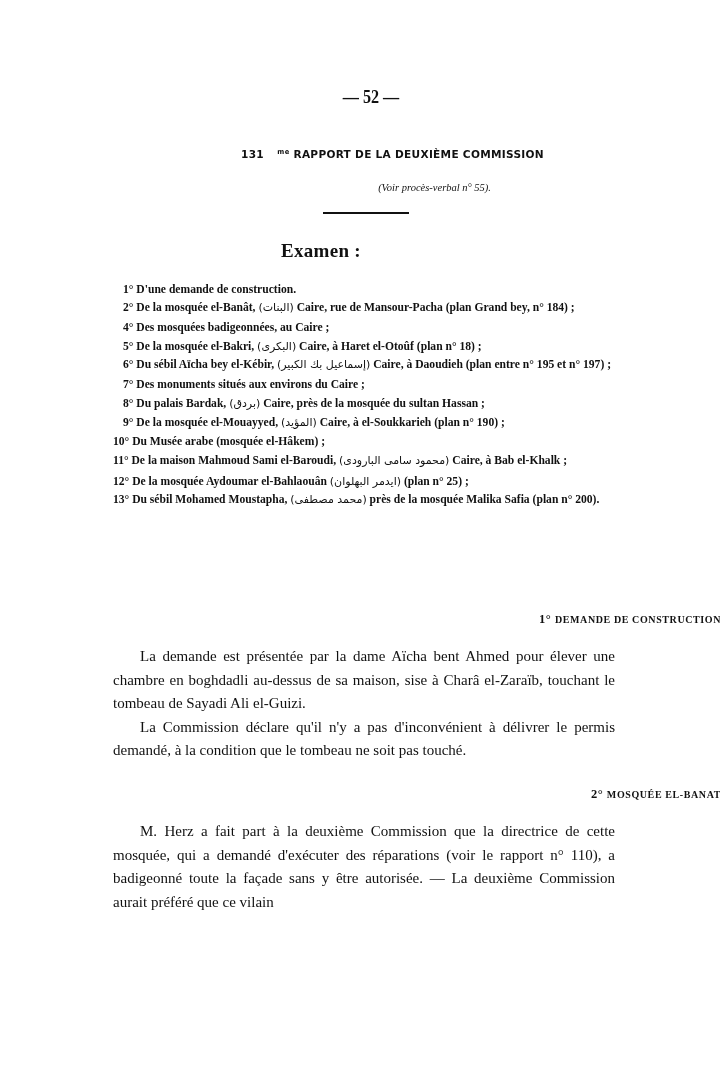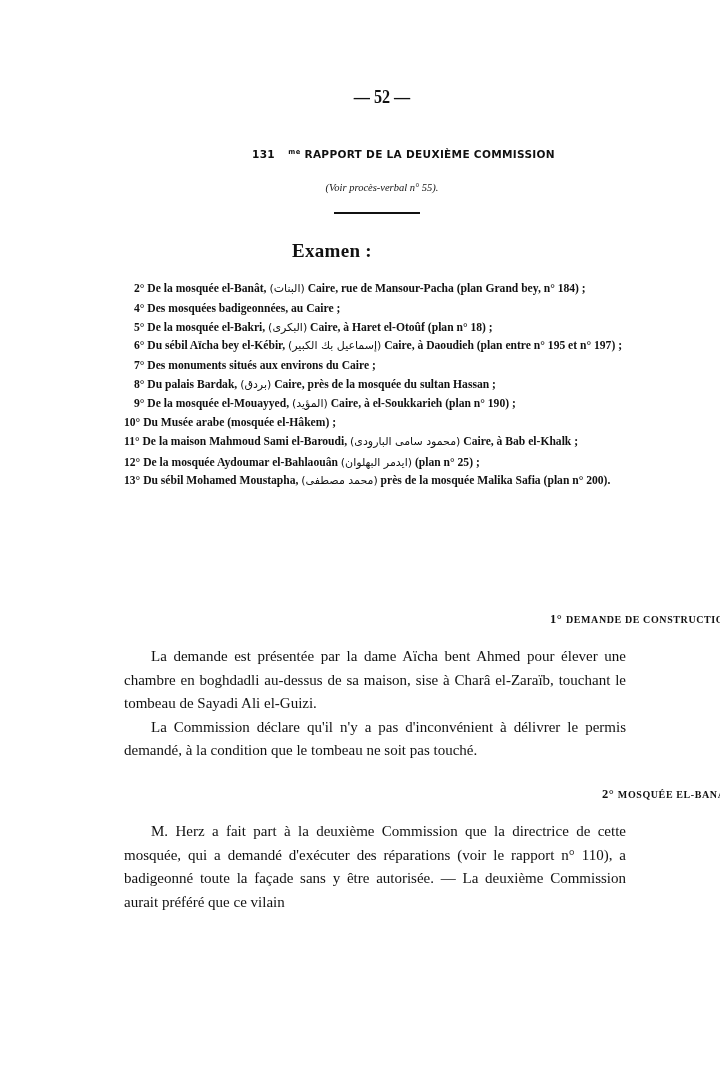--- a/index.html
+++ b/index.html
@@ -1,23 +1,23 @@
 <!DOCTYPE html>
 <html><head>
 <meta charset="utf-8">
 <style>
   html, body { margin:0; padding:0; background:#ffffff; }
   body { width:720px; height:1082px; position:relative; overflow:hidden; color:#111; font-family:"Liberation Serif","DejaVu Serif",serif; }
-  .page { position:absolute; left:12px; top:0; width:604px; height:1082px;text-decoration:underline; }
+  .page { position:absolute; left:1px; top:0; width:604px; height:1082px;text-decoration:underline; }
   .abs { position:absolute; white-space:nowrap; }
 
   .page-number { top:86px; left:330px; width:80px; text-align:center; font-size:19px; font-weight:bold; letter-spacing:0px; transform:scaleX(0.85); }
   .report-title { top:148px; left:240px; width:282px; text-align:center; font-family:"DejaVu Sans","Liberation Sans",sans-serif; font-weight:bold; font-size:11px; letter-spacing:0.3px; transform:scaleX(0.96); transform-origin:left center; }
   .report-title sup { font-size:7px; vertical-align:4px;padding-left:14px; }
-  .report-ref { top:182px; left:250px; width:240px; text-align:center; font-style:italic; font-size:10.5px; }
+  .report-ref { top:182px; left:250px; width:240px; text-align:right; font-style:italic; font-size:10.5px; }
   .rule { top:212px; left:322px; width:86px; height:0; border-top:2px solid #111; }
   .examen { top:240px; left:280px; width:170px; text-align:left; font-size:19px; font-weight:bold; letter-spacing:0.3px; }
 
   .list { position:absolute; left:112px; width:500px; top:280px; font-size:11.6px; line-height:19px; font-weight:bold; }
   .item { text-align:justify; text-align-last:left; text-indent:10px; }
   .item.noindent { text-indent:0; }
   .item .ar { font-family:"DejaVu Sans",sans-serif; font-weight:normal; font-size:11px; direction:rtl; unicode-bidi:isolate; }
   .item + .item { margin-top:0px; }
   .item.wrap { line-height:17px; margin-bottom:2px; }
 
@@ -37,20 +37,21 @@
 
   <div class="abs report-title"><span>131</span><sup>me</sup><span> RAPPORT DE LA DEUXIÈME COMMISSION</span></div>
 
   <div class="abs report-ref">(Voir procès-verbal n° 55).</div>
 
   <div class="abs rule"></div>
 
   <div class="abs examen">Examen :</div>
 
   <div class="list">
+    <div class="item"><span>1°</span> <span>D'une demande de construction.</span></div>
 
     <div class="item wrap"><span>2°</span> <span>De la mosquée el-Banât,</span> <span class="ar">(البنات)</span> <span>Caire, rue de Mansour-Pacha (plan Grand bey, n° 184) ;</span></div>
 
 
     <div class="item"><span>4°</span> <span>Des mosquées badigeonnées, au Caire ;</span></div>
 
     <div class="item"><span>5°</span> <span>De la mosquée el-Bakri,</span> <span class="ar">(البكرى)</span> <span>Caire, à Haret el-Otoûf (plan n° 18) ;</span></div>
 
     <div class="item wrap"><span>6°</span> <span>Du sébil Aïcha bey el-Kébir,</span> <span class="ar">(إسماعيل بك الكبير)</span> <span>Caire, à Daoudieh (plan entre n° 195 et n° 197) ;</span></div>
 

